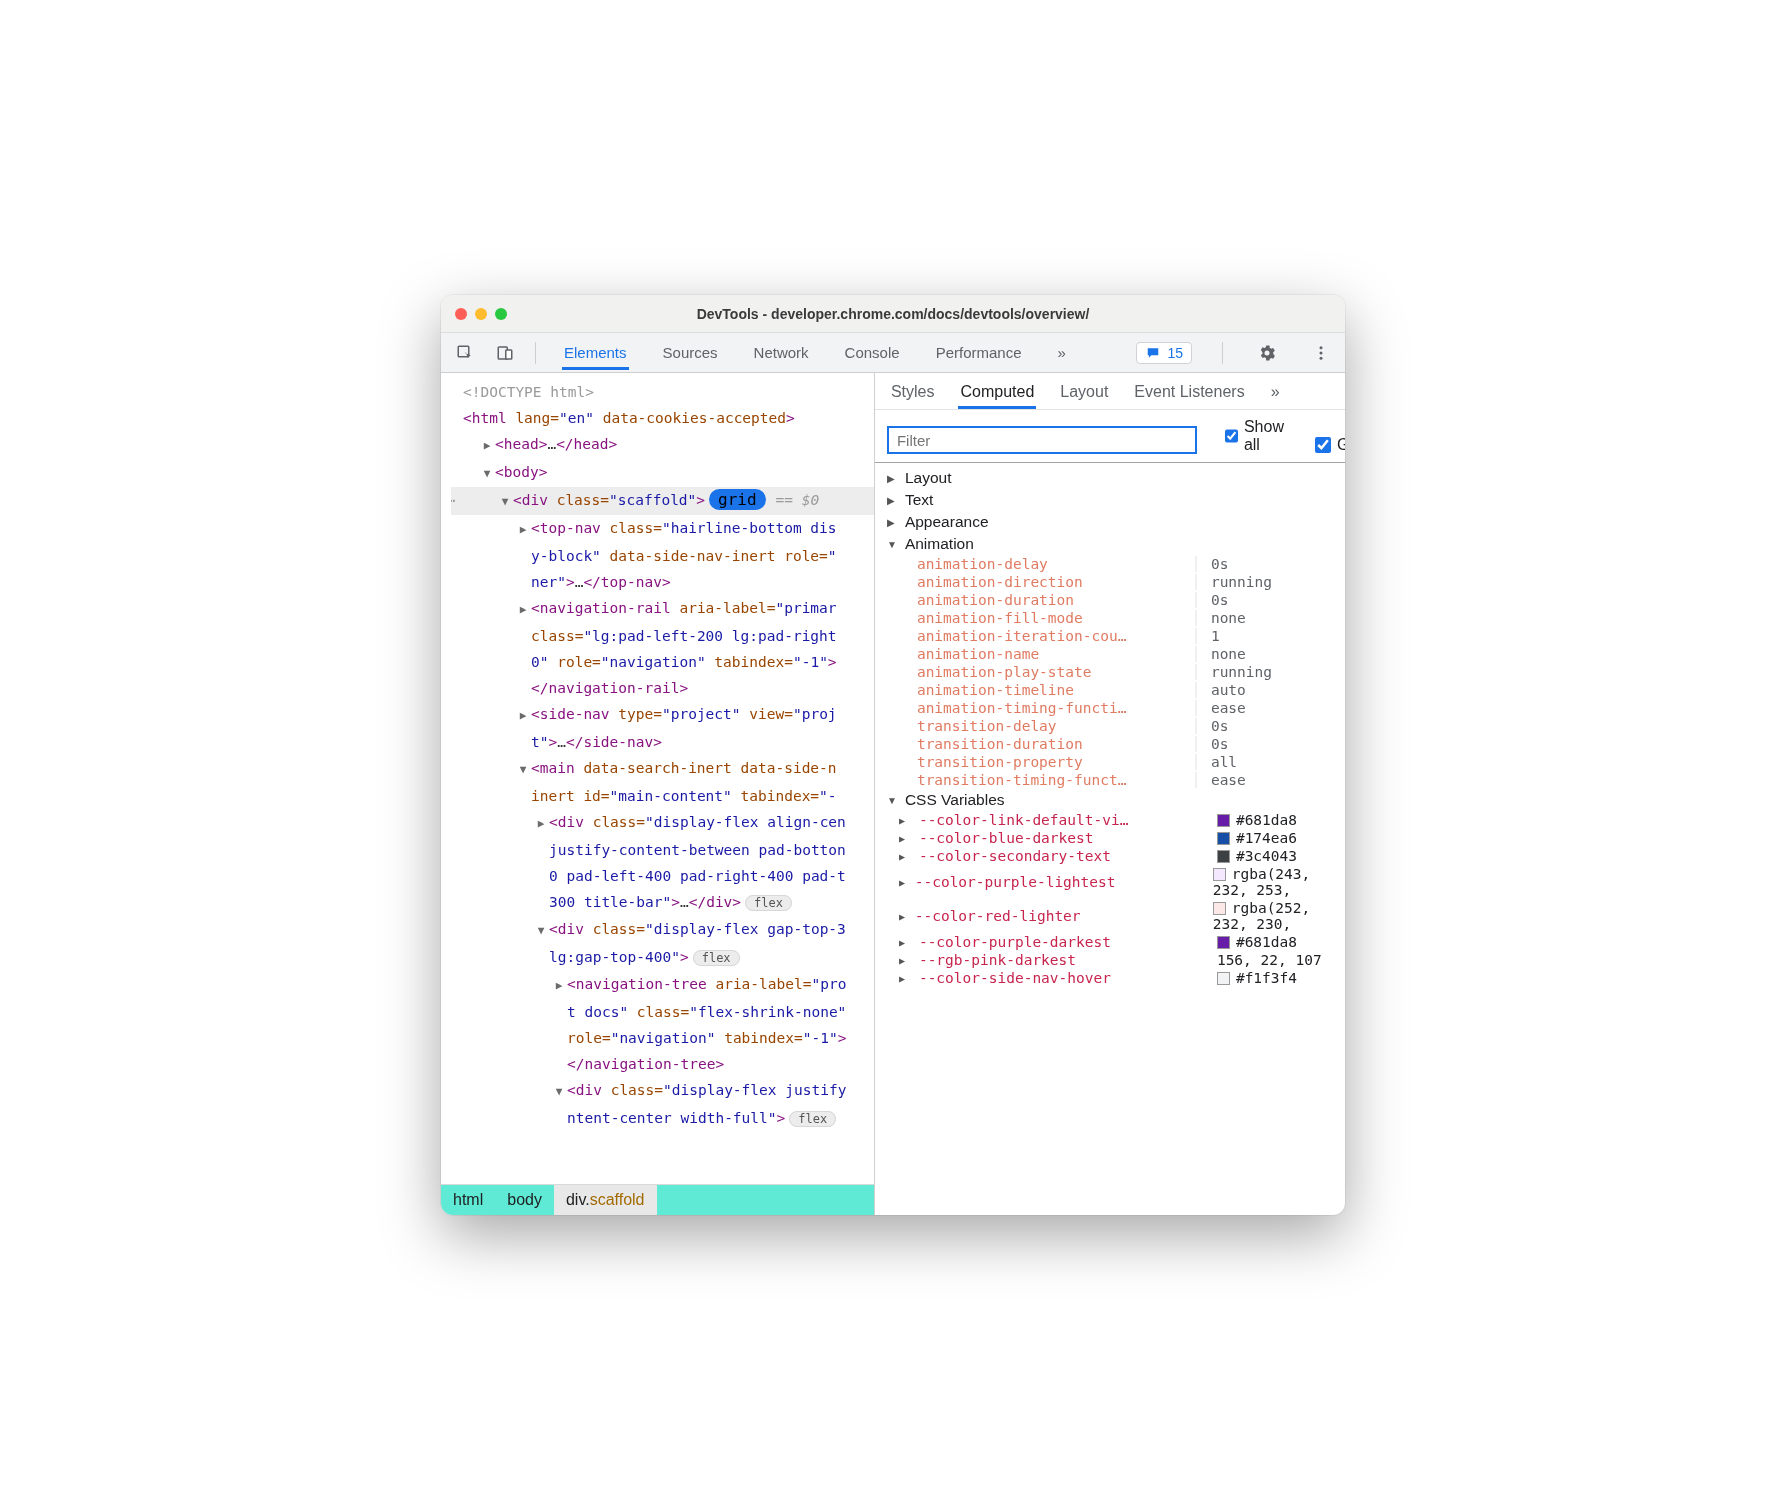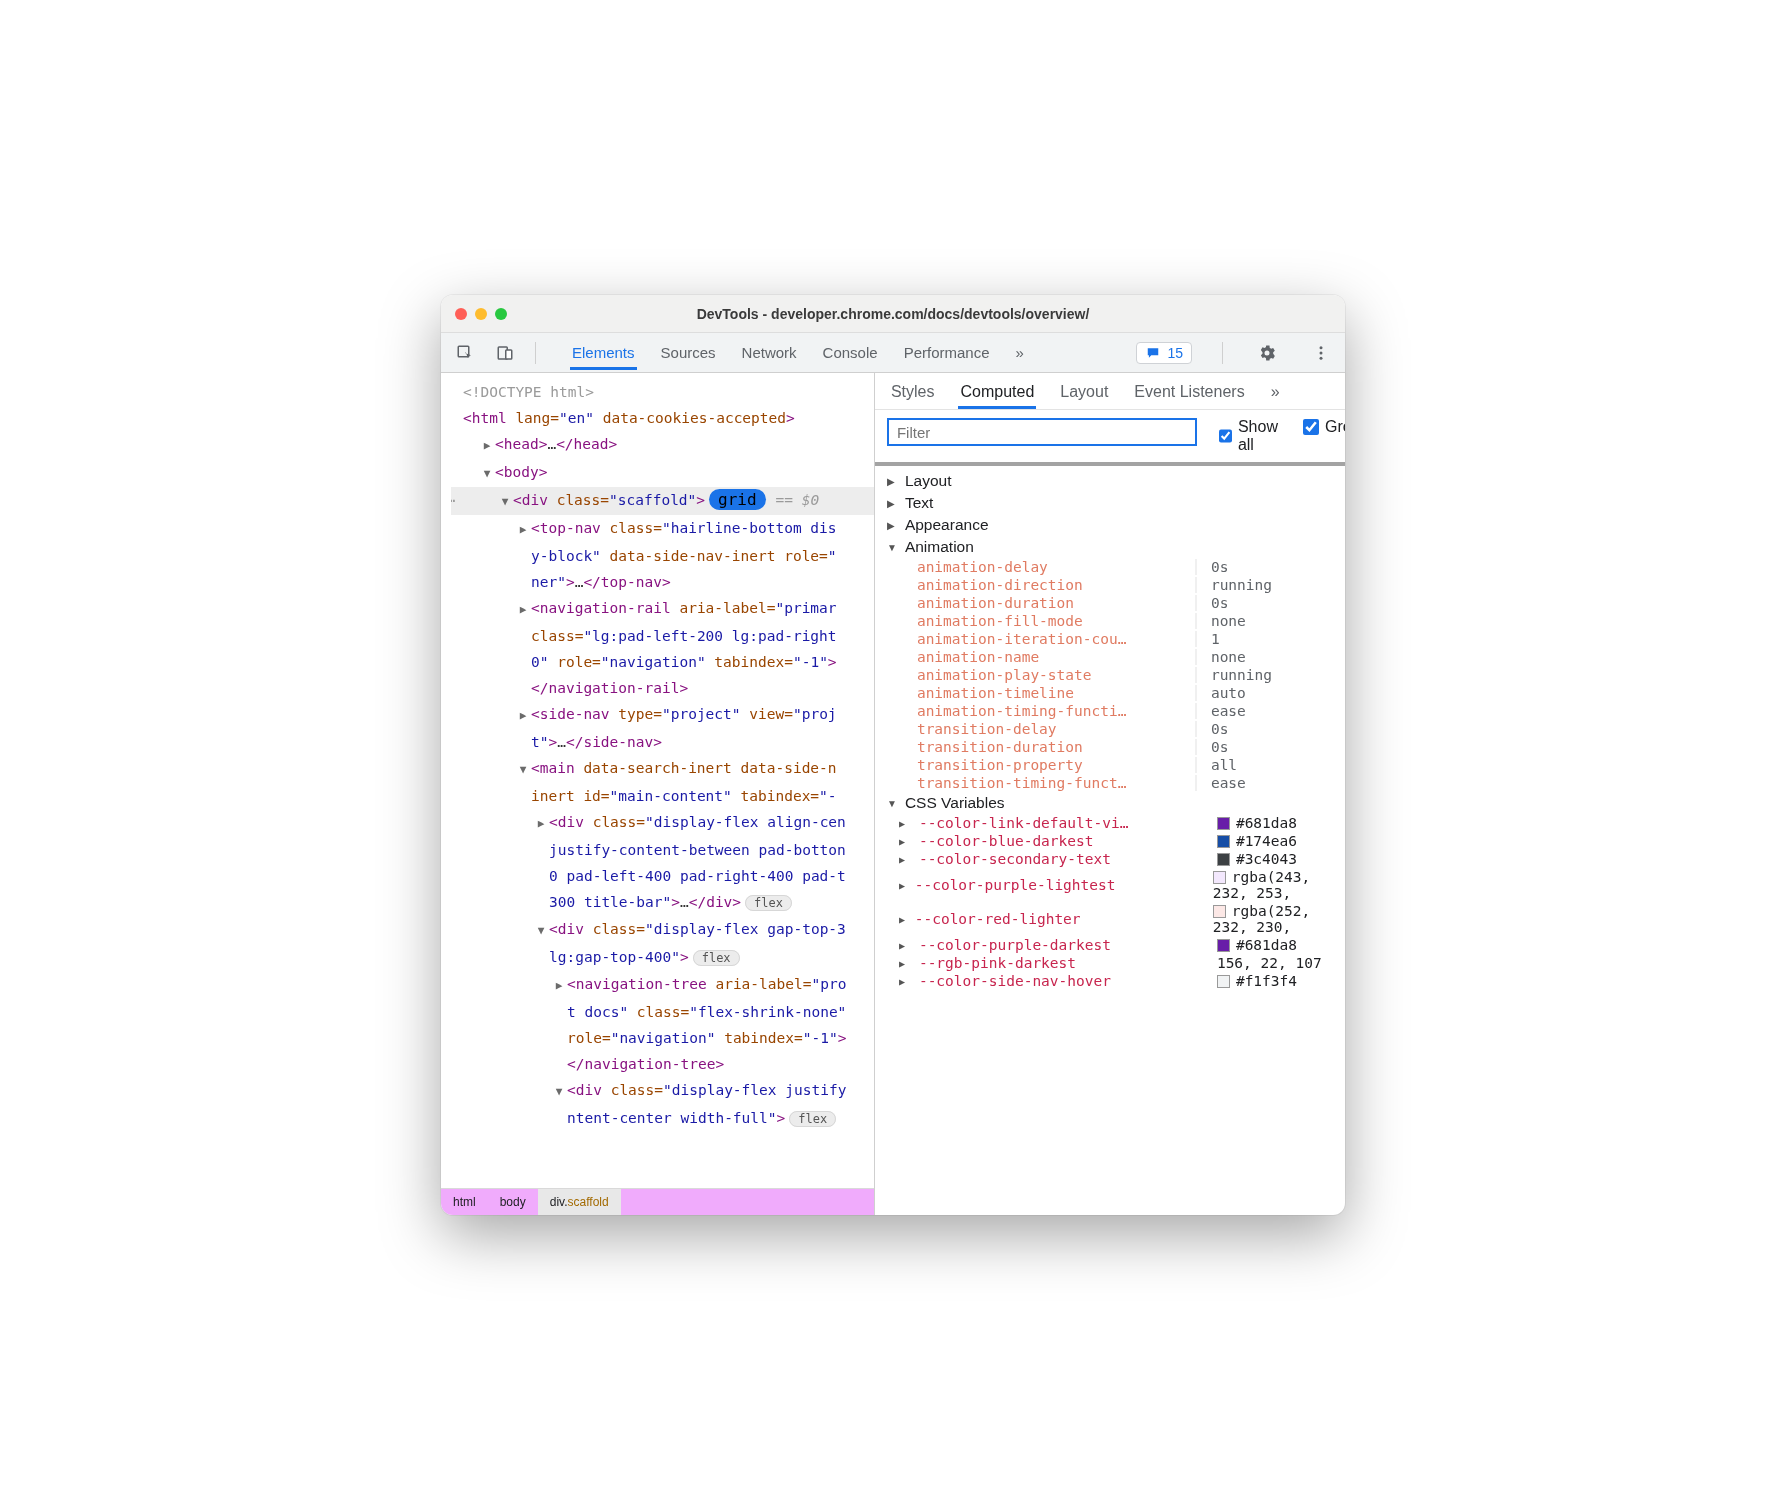--- a/index.html
+++ b/index.html
@@ -34,44 +34,44 @@
   .dot.red{background:#ff5f57;} .dot.yellow{background:#febc2e;} .dot.green{background:#28c840;}
   .titlebar-title { position:absolute; left:0; right:0; text-align:center; font-weight:700; font-size:14px; color:#3a3a3a; pointer-events:none;}
   .toolbar {
     display:flex; align-items:center; height:40px;
     background:#f1f3f4; border-bottom:1px solid #cfcfcf;
     padding:0 10px;
   }
   .tb-left { display:flex; align-items:center; gap:12px; }
   .icon-btn { width:28px; height:28px; display:flex; align-items:center; justify-content:center; color:#5f6368; border-radius:4px;}
   .tb-sep { width:1px; height:22px; background:#cfcfcf; margin:0 4px;}
-  .tabs { display:flex; gap:22px; margin-left:18px; font-size:15px; color:#5f6368;}
+  .tabs { display:flex; gap:32px; margin-left:10px; font-size:15px; color:#5f6368;}
   .tab { cursor:pointer; padding:8px 2px 9px; }
   .tab.active { color:#1a73e8; border-bottom:3px solid #1a73e8; padding-bottom:6px; font-weight:500;}
   .tb-right { margin-left:auto; display:flex; align-items:center; gap:26px;text-align:right;}
   .issues-badge { display:flex; align-items:center; gap:6px; border:1px solid #cfd2d6; border-radius:4px; padding:2px 8px; color:#1a73e8; font-size:14px; background:#fff;}
   .content { flex:1; display:flex; min-height:0;}
   .left { flex:0 0 48%; display:flex; flex-direction:column; border-right:1px solid #cfcfcf; min-width:0;}
   .dom-tree { flex:1; padding:6px 0 6px 10px; overflow:hidden; font-size:14.5px; line-height:26px;}
   .dom-tree .row { white-space:nowrap; overflow:hidden; text-overflow:clip; }
   .caret { display:inline-block; width:12px; text-align:center; font-size:11px; color:#6b6b6b; margin-right:2px;}
   .sel-row { background:#ededed; position:relative; }
   .sel-row::before{content:"⋯"; position:absolute; left:-4px; top:0; color:#9a9a9a; font-size:14px;}
   .grid-badge{ background:#1a73e8; color:#000000; border-radius:12px; padding:1px 9px; font-size:16px; margin-left:4px;}
   .flex-badge{ background:#ececec; color:#555; border:1px solid #d7d7d7; border-radius:10px; padding:0 8px; font-size:12px; margin-left:4px;}
   .eq0 { color:#9a9a9a; font-style:italic; margin-left:10px;}
-  .breadcrumb { display:flex; border-top:1px solid #d9d9d9; background:#f0abfc; font-size:12px;}
+  .breadcrumb { display:flex; border-top:1px solid #d9d9d9; background:#5eead4; font-size:16px;}
   .crumb { padding:6px 12px; color:#202124; cursor:pointer;}
   .crumb.active{ background:#e8e8e8;}
   .crumb .scaf{ color:#a36a00;}
   .right { flex:1; display:flex; flex-direction:column; min-width:0;}
   .right-tabs { display:flex; gap:22px; padding:8px 14px 0; border-bottom:1px solid #e3e3e3; font-size:16px; color:#5f6368; align-items:flex-end;}
   .right-tab{ padding:2px 2px 8px; cursor:pointer;}
   .right-tab.active{ color:#202124; font-weight:500; border-bottom:3px solid #1a73e8; padding-bottom:5px;}
-  .filter-row{ display:flex; align-items:flex-start; gap:22px; padding:8px 12px; border-bottom:4px solid #a3a3a3;}
+  .filter-row{ display:flex; align-items:flex-end; gap:28px; padding:8px 12px; border-bottom:1px solid #a3a3a3;}
   .filter-input{ flex:0 0 310px; height:28px; border:2px solid #1a73e8; padding:2px 8px; font-size:15px; outline:none; color:#777;}
   .chk { display:flex; align-items:center; gap:6px; font-size:16px; color:#202124;}
   .chk input{ width:16px; height:16px; accent-color:#1a73e8;}
   .computed { flex:1; overflow:auto; padding:4px 12px 30px; font-size:15.5px;}
   .section { display:flex; align-items:center; gap:6px; color:#202124; padding:2px 0;}
   .tri { font-size:10px; color:#555; width:12px; display:inline-block;}
   .prop-row{ display:flex; padding:1px 0 1px 30px; font-family: "SF Mono", Menlo, Consolas, monospace; font-size:14.5px;}
   .prop-name{ flex:0 0 280px; color:#e07b62; overflow:hidden; text-overflow:ellipsis; white-space:nowrap; border-right:2px solid #f0f0f0; padding-right:6px;}
   .prop-val{ color:#5f6368; padding-left:14px;}
   .var-row{ display:flex; align-items:center; padding:1px 0 1px 12px; font-family:"SF Mono", Menlo, Consolas, monospace; font-size:14.5px; gap:8px;}

